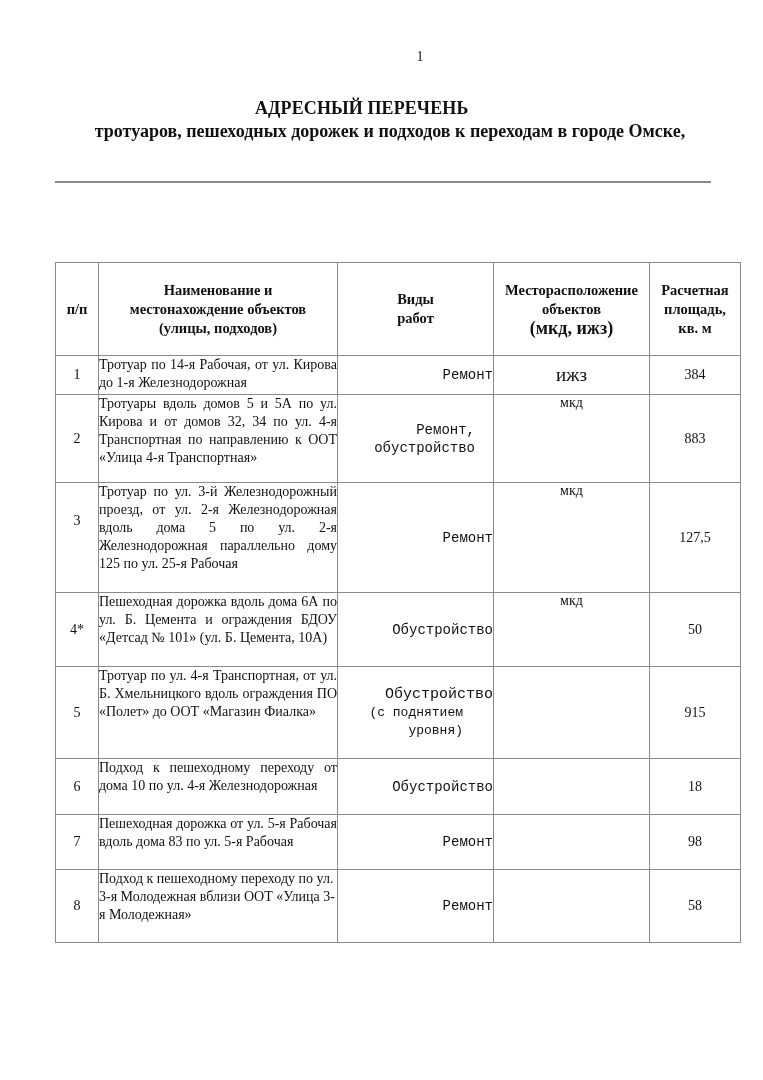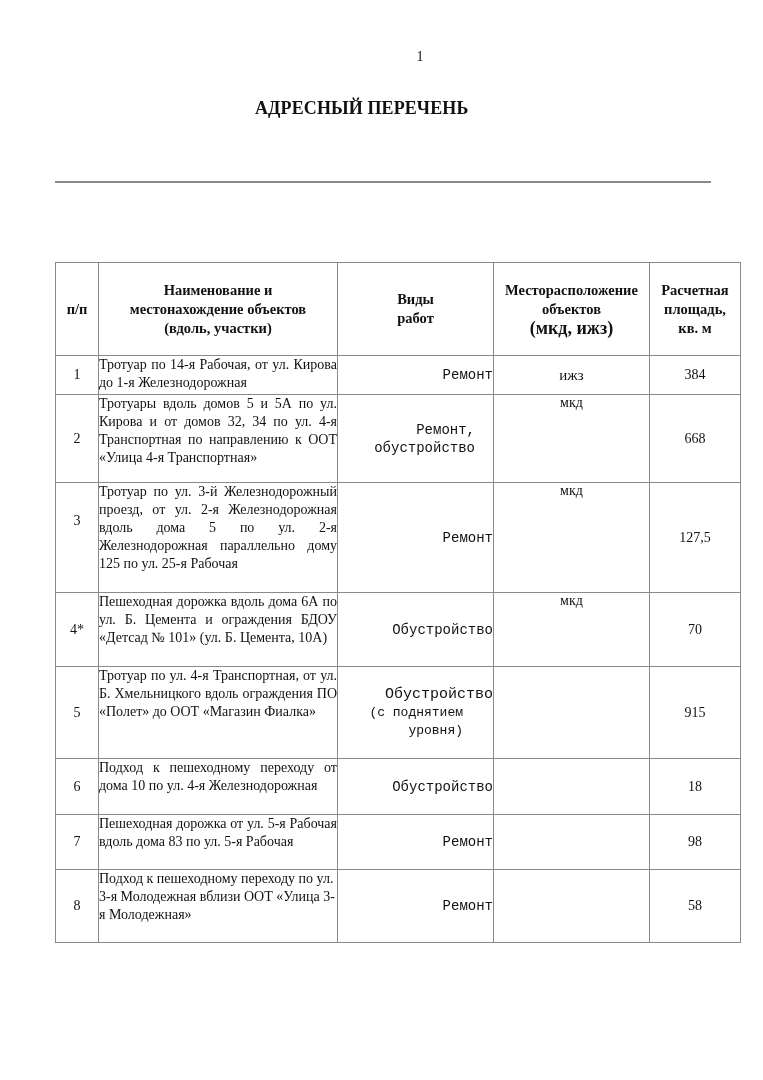--- a/index.html
+++ b/index.html
@@ -14,49 +14,50 @@
   table.main { position: absolute; top: 262px; left: 55px; width: 655px; border-collapse: collapse; table-layout: fixed; }
   table.main th, table.main td { border: 1px solid #8a8a8a; padding: 0; font-size: 14px; }
   table.main th { font-weight: bold; text-align: center; font-size: 14.5px; line-height: 19px; height: 92px; }
   th .big { font-size: 18px; }
   td.num { text-align: center; vertical-align: middle; font-size: 15px; }
   td.name { text-align: justify; vertical-align: top; padding: 1px 6px 1px 7px; line-height: 18px; text-align-last: left; }
   td.work { text-align: right; vertical-align: middle; line-height: 18px; font-family: Liberation Mono, monospace; }
   td.work .sub { font-size: 13px; }
   td.work .lg { font-size: 15px; }
   td.loc { text-align: center; vertical-align: top; padding-top: 4px; font-size: 15px; }
-  td.loc.mid { vertical-align: middle; padding-top: 0; font-size: 15px; }
+  td.loc.mid { vertical-align: middle; padding-top: 0; font-size: 19px; }
   td.area { text-align: center; vertical-align: middle; }
 </style>
 </head>
 <body>
 
 <div class="page-number">1</div>
 <div class="title">АДРЕСНЫЙ ПЕРЕЧЕНЬ</div>
 <div class="subtitle">
+  <div>тротуаров, пешеходных дорожек и подходов к переходам в городе Омске,</div>
 </div>
 
 <div class="district-box">
 </div>
 
 <table class="main">
   <colgroup>
     <col style="width:43px">
     <col style="width:239px">
     <col style="width:156px">
     <col style="width:156px">
     <col style="width:91px">
   </colgroup>
   <thead>
     <tr>
       <th>п/п</th>
       <th>
         <div>Наименование и</div>
         <div>местонахождение объектов</div>
-        <div>(вдоль, участки)</div>
+        <div>(улицы, подходов)</div>
       </th>
       <th>
         <div>Виды</div>
         <div>работ</div>
       </th>
       <th>
         <div>Месторасположение</div>
         <div>объектов</div>
         <div class="big">(мкд, ижз)</div>
       </th>
@@ -73,35 +74,35 @@
       <td class="name">Тротуар по 14-я Рабочая, от ул. Кирова до 1-я Железнодорожная</td>
       <td class="work">Ремонт</td>
       <td class="loc mid">ижз</td>
       <td class="area">384</td>
     </tr>
     <tr style="height:88px">
       <td class="num">2</td>
       <td class="name">Тротуары вдоль домов 5 и 5А по ул. Кирова и от домов 32, 34 по ул. 4-я Транспортная по направлению к ООТ «Улица 4-я Транспортная»</td>
       <td class="work" style="padding:8px 18px">Ремонт, обустройство</td>
       <td class="loc">мкд</td>
-      <td class="area">668</td>
+      <td class="area">883</td>
     </tr>
     <tr style="height:110px">
       <td class="num" style="vertical-align:top;padding-top:30px">3</td>
       <td class="name">Тротуар по ул. 3-й Железнодорожный проезд, от ул. 2-я Железнодорожная вдоль дома 5 по ул. 2-я Железнодорожная параллельно дому 125 по ул. 25-я Рабочая</td>
       <td class="work">Ремонт</td>
       <td class="loc">мкд</td>
       <td class="area">127,5</td>
     </tr>
     <tr style="height:74px">
       <td class="num">4*</td>
       <td class="name">Пешеходная дорожка вдоль дома 6А по ул. Б. Цемента и ограждения БДОУ «Детсад № 101» (ул. Б. Цемента, 10А)</td>
       <td class="work">Обустройство</td>
       <td class="loc">мкд</td>
-      <td class="area">70</td>
+      <td class="area">50</td>
     </tr>
     <tr style="height:92px">
       <td class="num">5</td>
       <td class="name">Тротуар по ул. 4-я Транспортная, от ул. Б. Хмельницкого вдоль ограждения ПО «Полет» до ООТ «Магазин Фиалка»</td>
       <td class="work">
         <div class="lg">Обустройство</div>
         <div class="sub" style="padding:0 30px">(с поднятием уровня)</div>
       </td>
       <td class="loc"></td>
       <td class="area">915</td>

